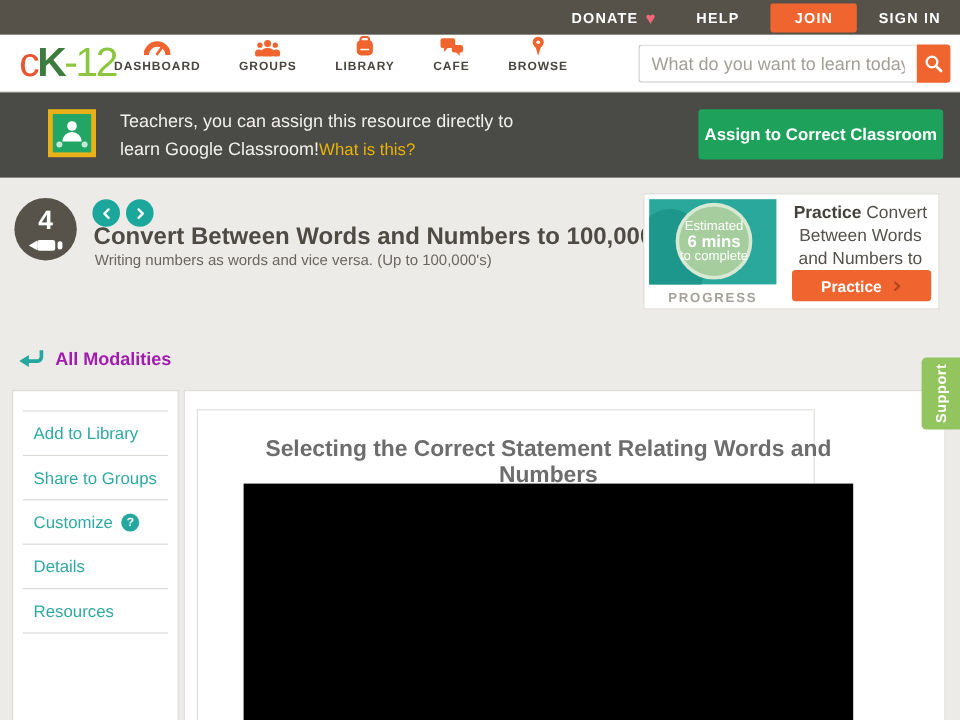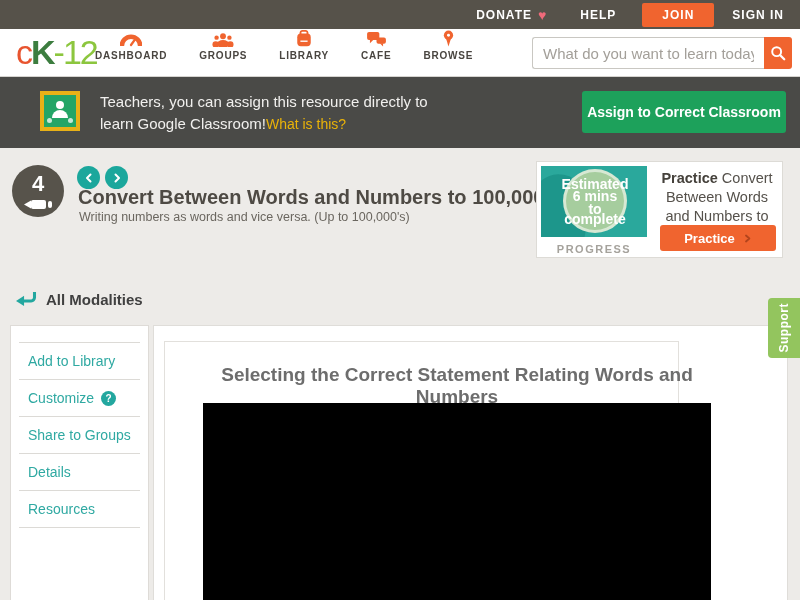--- a/index.html
+++ b/index.html
@@ -67,35 +67,35 @@
   
   .practice-card { position:absolute; left:536px; top:161px; width:247px; height:97px; background:#fff;
                    border:1px solid #dddbd6; }
   .thumb { position:absolute; left:4px; top:4px; width:106px; height:71px; background:#2aa89c; overflow:hidden; cursor:pointer; }
   .thumb-head { position:absolute; left:-18px; top:8px; width:64px; height:90px; background:#1d968b;
                 border-radius:50% 46% 40% 40%; transform:rotate(8deg); }
   .est-circle { position:absolute; left:22px; top:3px; width:64px; height:64px; border-radius:50%;
                 background:#a6cd9e; border:3px solid rgba(255,255,255,0.55);
                 display:flex; flex-direction:column; align-items:center; justify-content:center;
                 color:#fff; text-align:center; }
-  .est-l1, .est-l3 { font-size:14px; font-weight:bold; line-height:10px; }
+  .est-l1, .est-l3 { font-size:11px; font-weight:normal; line-height:10px; }
   .est-l2 { font-size:14px; font-weight:bold; line-height:15px; }
   .progress-label { position:absolute; left:4px; top:81px; width:106px; text-align:center;
                     font-size:11px; font-weight:bold; letter-spacing:1.5px; color:#a5a29c; }
   .practice-text { position:absolute; left:116px; top:7px; width:128px; text-align:center;
                    font-size:14.5px; line-height:19px; color:#55514b; }
   .practice-text b { color:#45413b; }
   .practice-btn { position:absolute; left:123px; top:63px; width:116px; height:26px; background:#f0642f;
                   border:none; border-radius:3px; color:#fff; font-weight:bold; font-size:13px;
                   font-family:"Liberation Sans", sans-serif; cursor:pointer;
                   display:flex; align-items:center; justify-content:center; gap:8px; }
 
   
   .modalities { position:absolute; left:14px; top:290px; display:flex; align-items:center; gap:9px;
-                color:#404040; font-size:15px; font-weight:bold; cursor:pointer; }
+                color:#a21caf; font-size:15px; font-weight:bold; cursor:pointer; }
 
   
   .sidebar { position:absolute; left:10px; top:325px; width:139px; height:275px; background:#fff;
              border:1px solid #dedbd7; border-bottom:none; }
   .sb-topline { margin:16px 8px 0 8px; border-top:1px solid #dcdad6; }
   .sb-list { list-style:none; }
   .sb-item { margin:0 8px; padding:10px 9px; border-bottom:1px solid #dcdad6; font-size:14px;
              color:#2fa9a2; cursor:pointer; display:flex; align-items:center; gap:7px; }
   .q-badge { display:inline-flex; width:15px; height:15px; border-radius:50%; background:#23a79f;
              color:#fff; font-size:10px; font-weight:bold; align-items:center; justify-content:center; }
@@ -264,25 +264,25 @@
     <span>All Modalities</span>
   </div>
 
   <div class="sidebar">
     <div class="sb-topline"></div>
     <ul class="sb-list">
       <li class="sb-item">
           <span>Add to Library</span>
         </li>
       <li class="sb-item">
+          <span>Share to Groups</span>
+        </li>
+      <li class="sb-item">
           <span>Customize</span>
           <span class="q-badge">?</span>
-        </li>
-      <li class="sb-item">
-          <span>Share to Groups</span>
         </li>
       <li class="sb-item">
           <span>Details</span>
         </li>
       <li class="sb-item">
           <span>Resources</span>
         </li>
     </ul>
   </div>
 

